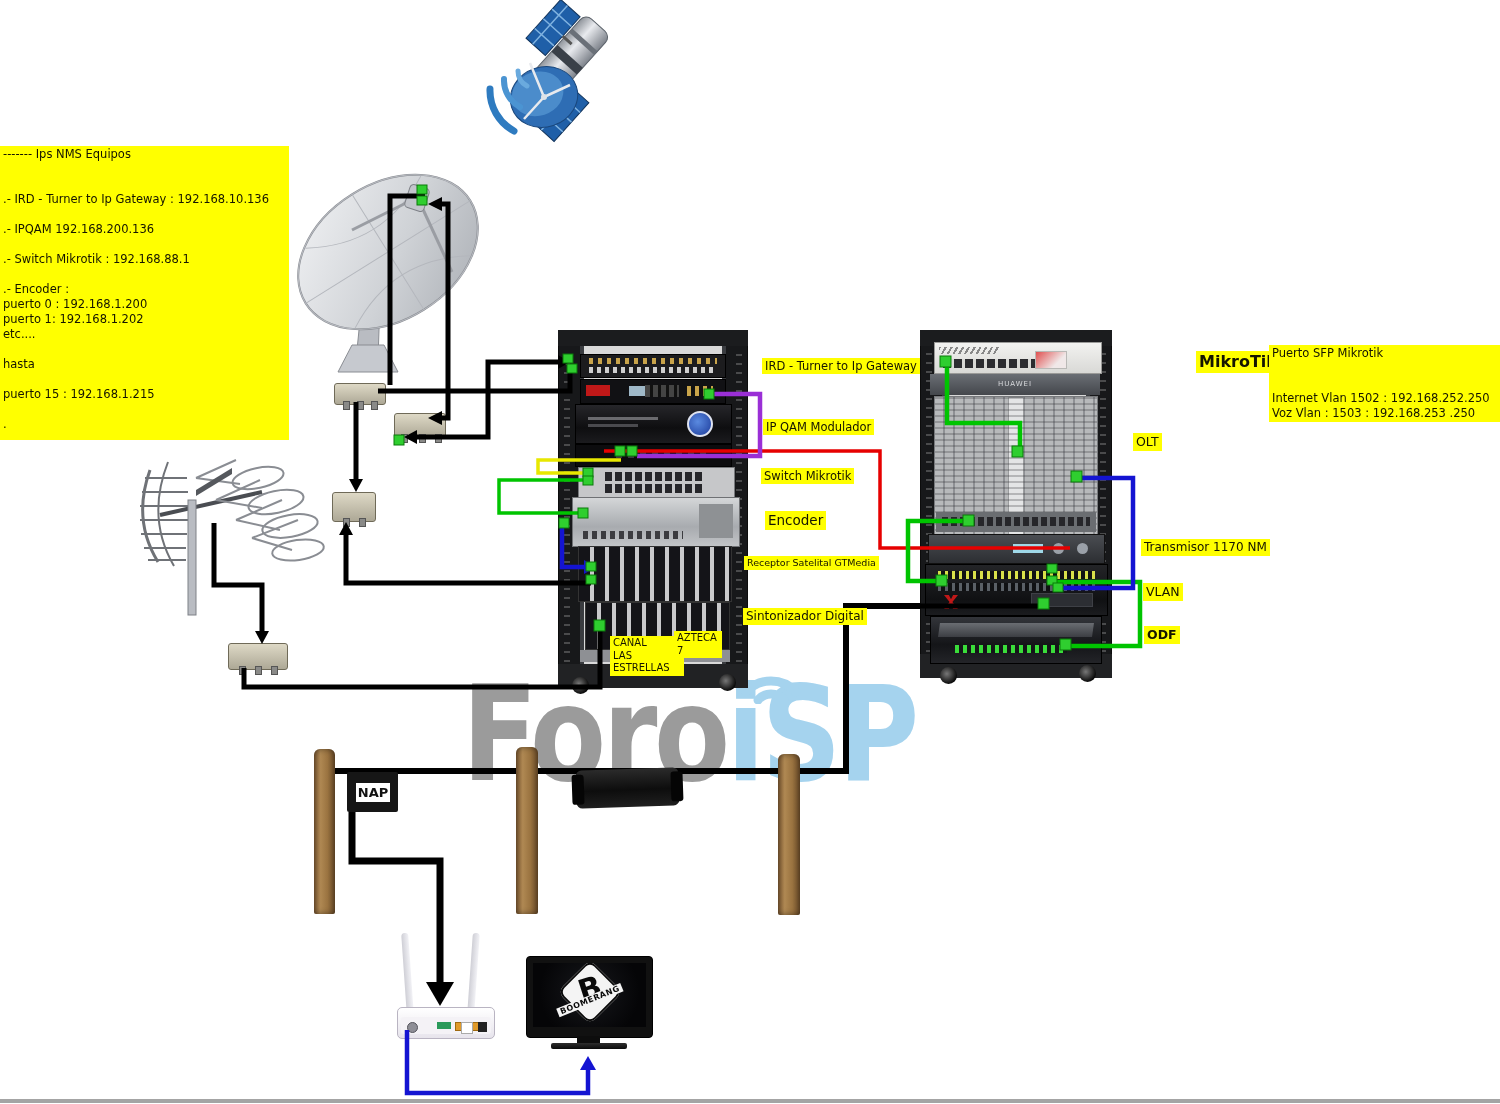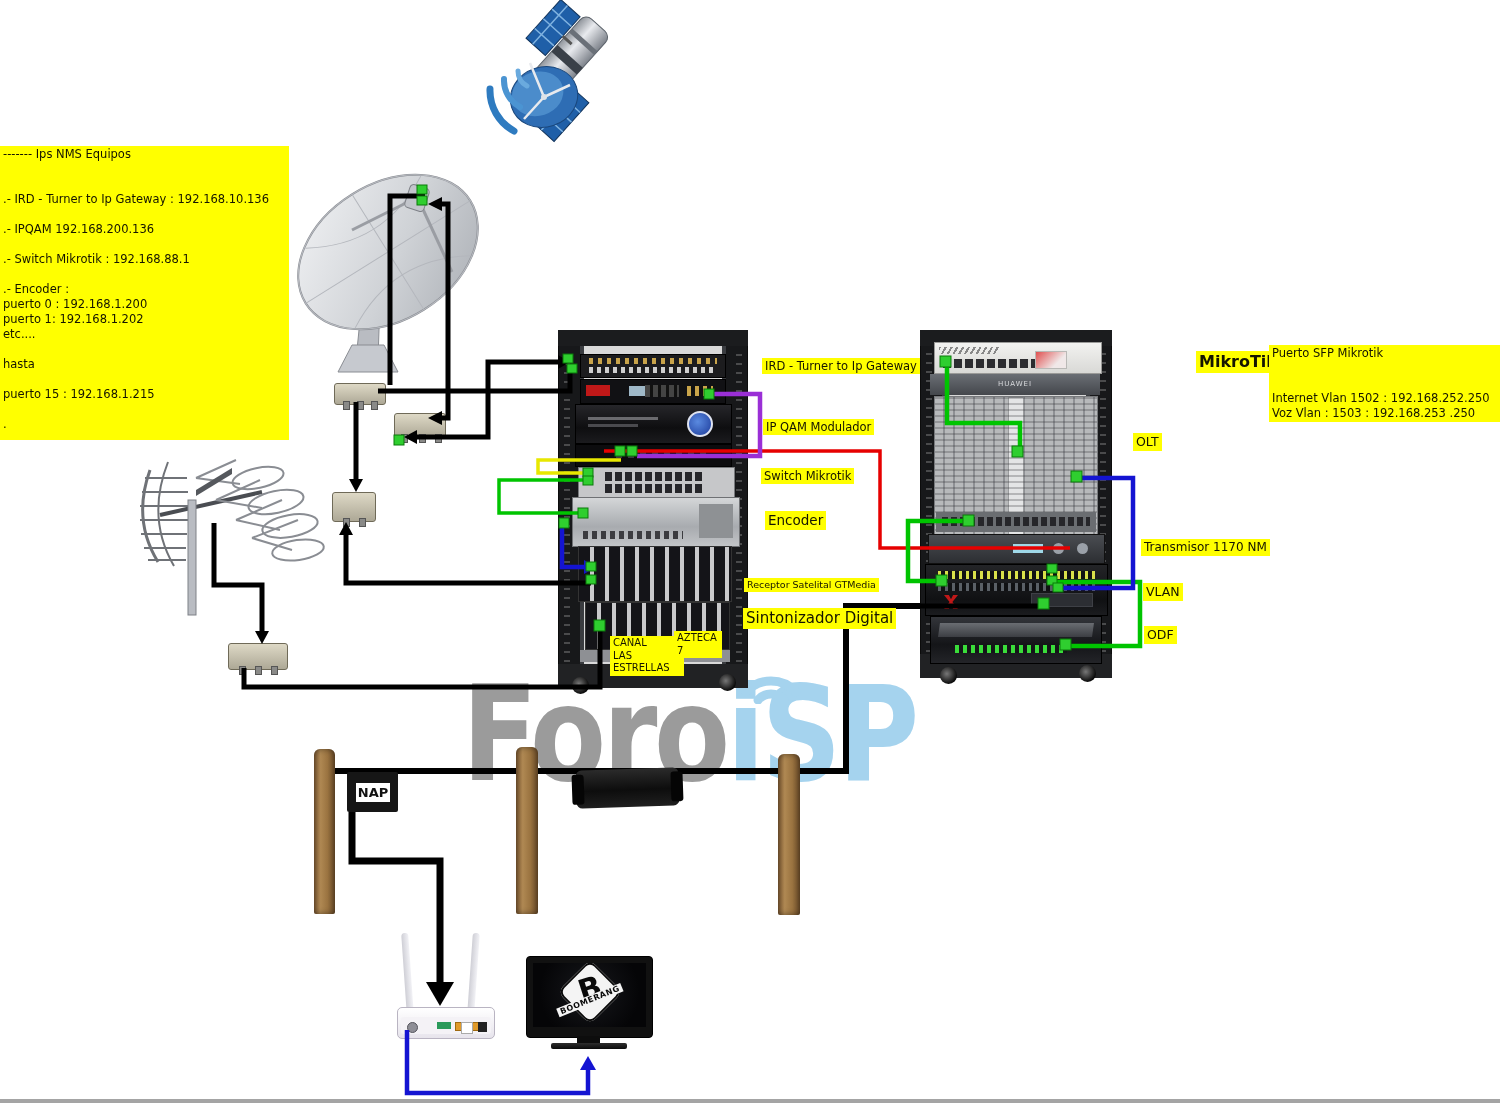--- a/index.html
+++ b/index.html
@@ -13,31 +13,31 @@
   #watermark .wm-gray{color:#9b9b9b;}
   #watermark .wm-blue{color:#a5d3ee;}
   #wm-arcs{left:716px;top:634px;z-index:1;}
   
   .ylabel{background:#ffff00;color:#151500;padding:1px 3px;white-space:pre-line;z-index:6;line-height:1.25;}
   #lbl-nms{left:0;top:146px;width:283px;height:292px;font-size:11.5px;line-height:15px;}
   #lbl-ird{left:762px;top:358px;font-size:11.5px;}
   #lbl-ipqam{left:763px;top:419px;font-size:11.5px;}
   #lbl-switch{left:761px;top:468px;font-size:11.5px;}
   #lbl-encoder{left:765px;top:511px;font-size:13.5px;}
-  #lbl-receptor{left:744px;top:556px;font-size:9.5px;margin-top:22px;}
-  #lbl-sinto{left:743px;top:608px;font-size:15px;}
+  #lbl-receptor{left:744px;top:556px;font-size:9.5px;}
+  #lbl-sinto{left:743px;top:608px;font-size:12px;}
   #lbl-canal{left:610px;top:636px;font-size:10px;width:68px;}
   #lbl-azteca{left:674px;top:631px;font-size:10px;width:42px;}
   #lbl-ccr{left:1196px;top:351px;font-size:16px;font-weight:bold;}
   #lbl-olt{left:1133px;top:433px;font-size:12.5px;}
   #lbl-sfp{left:1269px;top:345px;width:229px;font-size:11.5px;line-height:15px;}
   #lbl-uplink{left:1269px;top:432px;width:120px;font-size:11.5px;line-height:15px;}
   #lbl-trans{left:1141px;top:539px;font-size:12px;}
   #lbl-edfa{left:1143px;top:583px;font-size:12.5px;}
-  #lbl-odf{left:1144px;top:626px;font-size:12.5px;}
+  #lbl-odf{left:1144px;top:626px;font-size:12.5px;font-weight:bold;}
   #lbl-cliente{left:147px;top:987px;width:216px;font-size:12px;line-height:16.5px;}
   
   .rack{z-index:3;background:linear-gradient(90deg,#17181a 0 22px,#3a3c40 22px 26px,#d9d9d9 26px calc(100% - 26px),#3a3c40 calc(100% - 26px) calc(100% - 22px),#17181a calc(100% - 22px) 100%);box-shadow:inset 0 0 0 1px #0c0c0c;}
   .rack:before{content:"";position:absolute;left:0;top:0;width:100%;height:16px;background:#1b1c1e;}
   .rack:after{content:"";position:absolute;left:0;bottom:0;width:100%;height:24px;background:#212224;}
   .holes{position:absolute;width:6px;top:18px;bottom:26px;z-index:1;
          background:repeating-linear-gradient(0deg,rgba(255,255,255,.22) 0 2px,transparent 2px 9px);}
   .unit{position:absolute;z-index:2;}
   .caster{position:absolute;width:17px;height:17px;border-radius:50%;background:radial-gradient(circle at 40% 40%,#777,#0a0a0a 70%);z-index:4;}
   .ports-row{background:repeating-linear-gradient(90deg,#2a2a2a 0 8px,#8a8a8a 8px 10px);}

